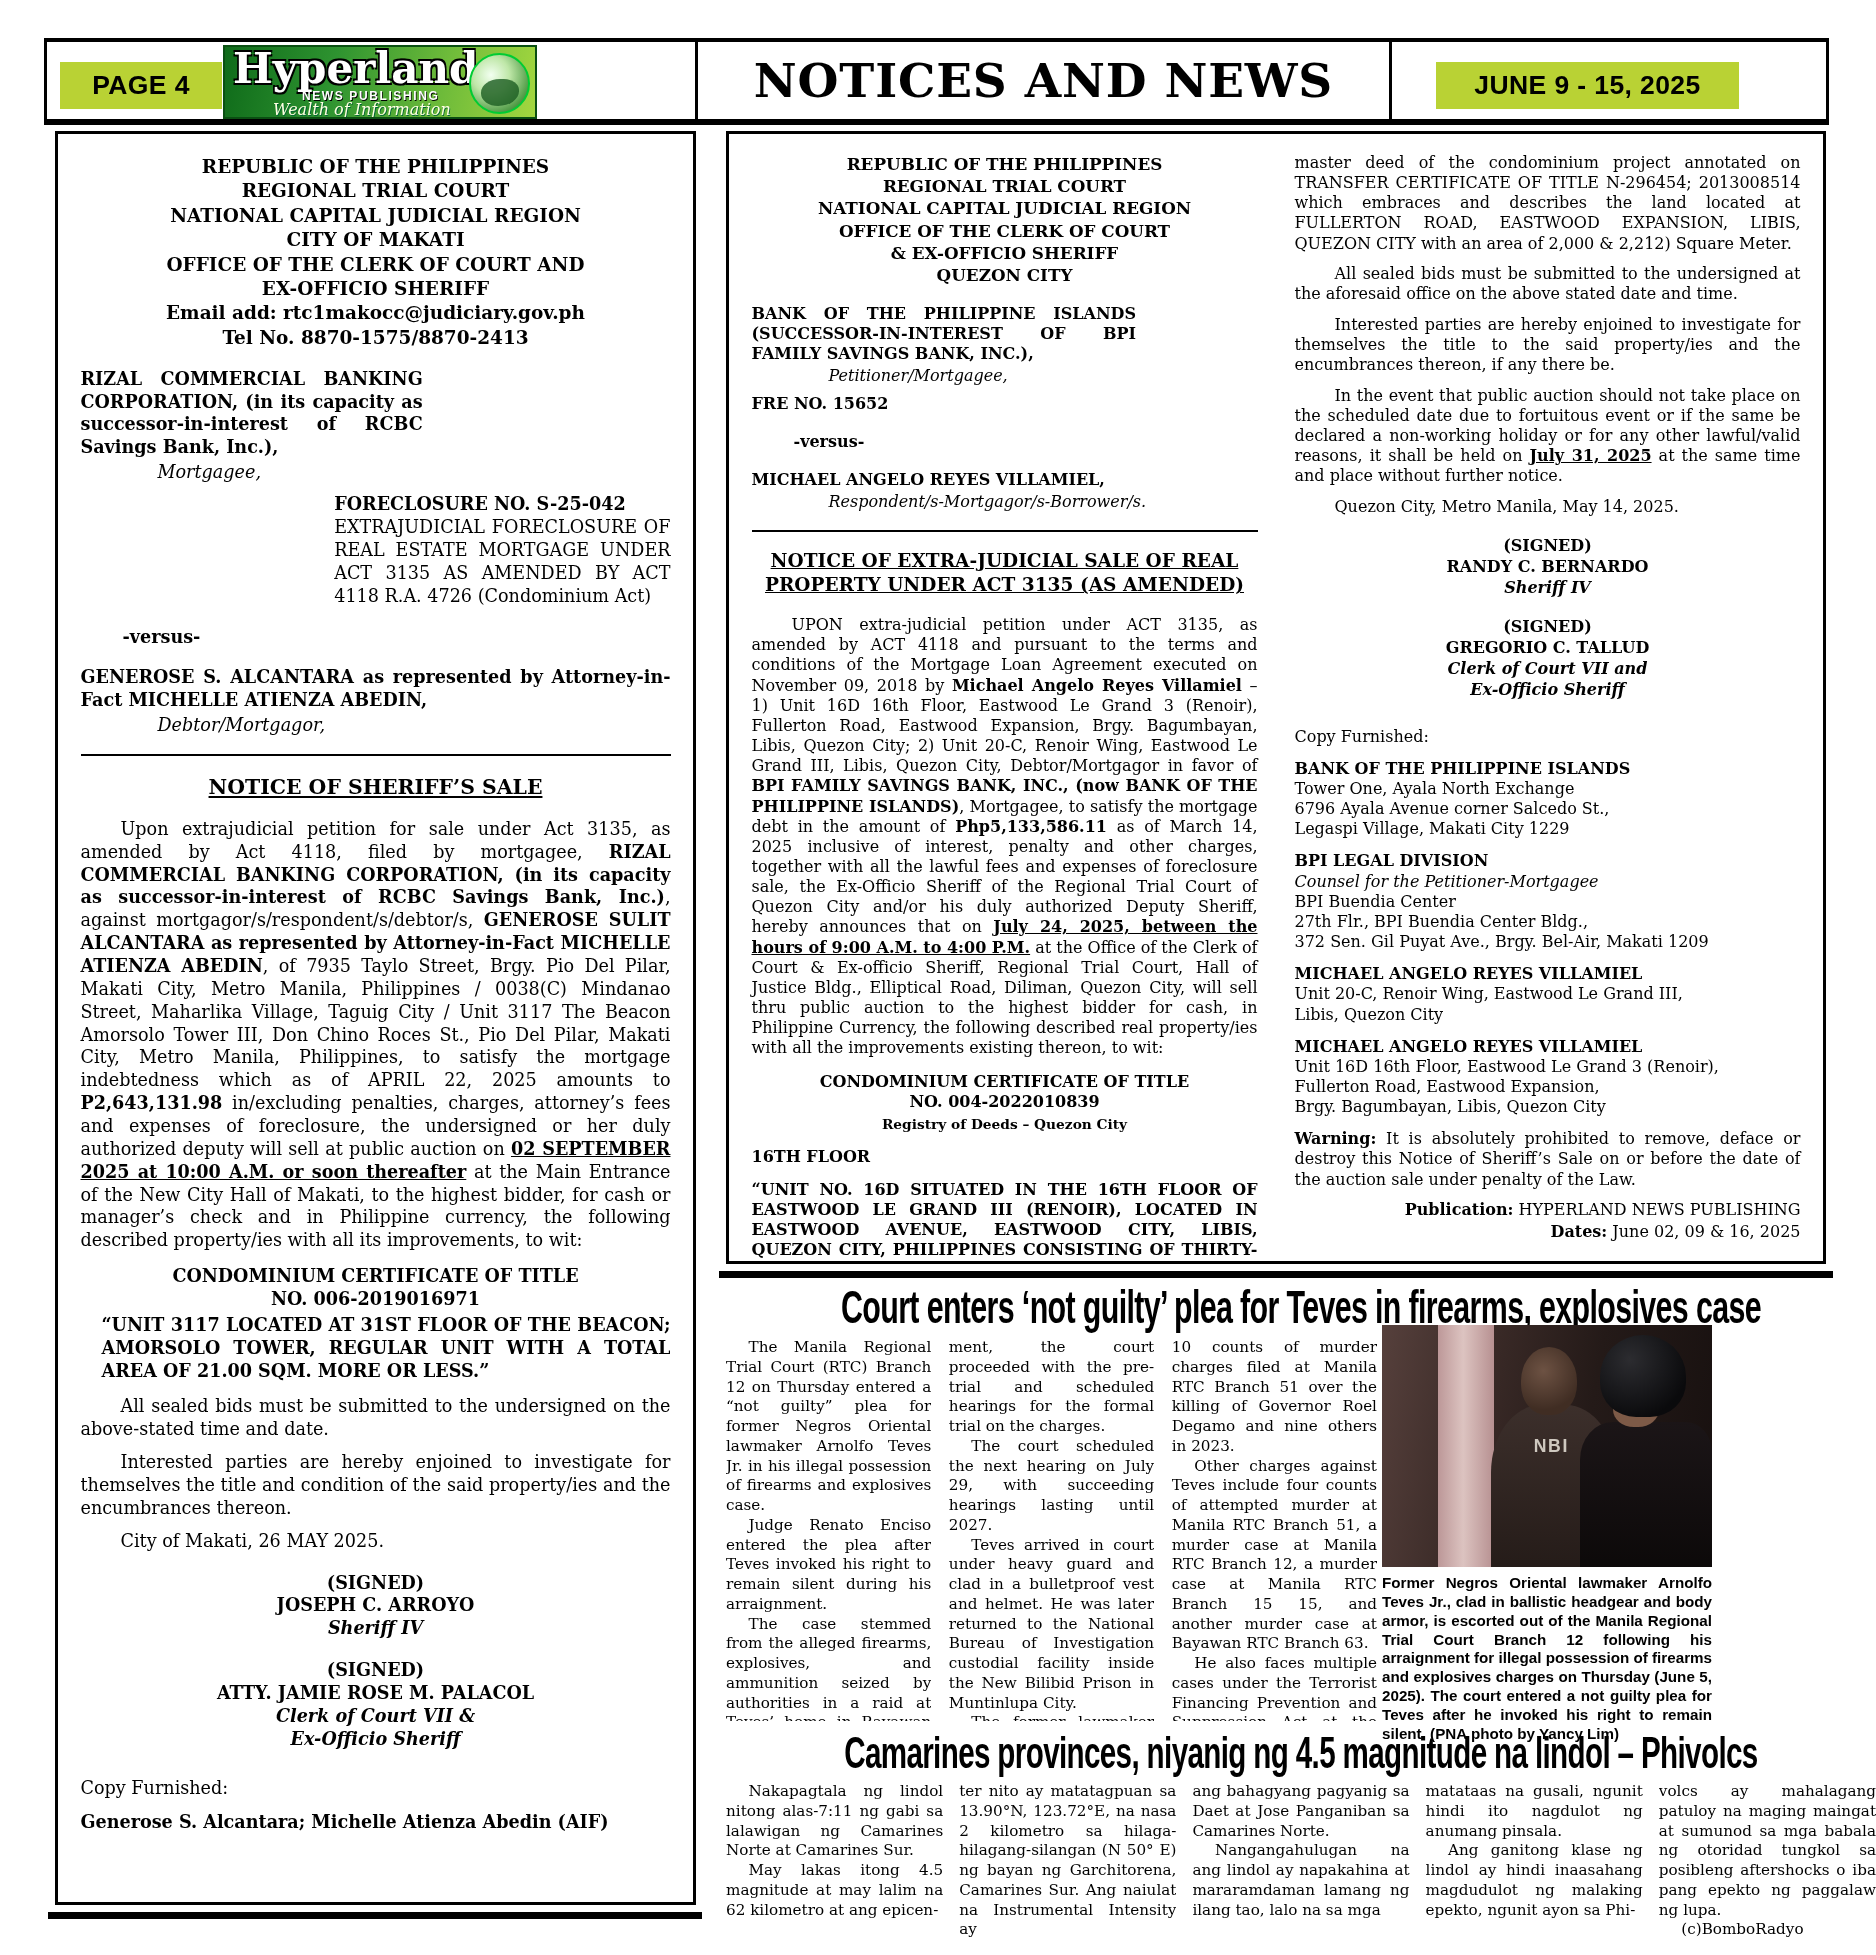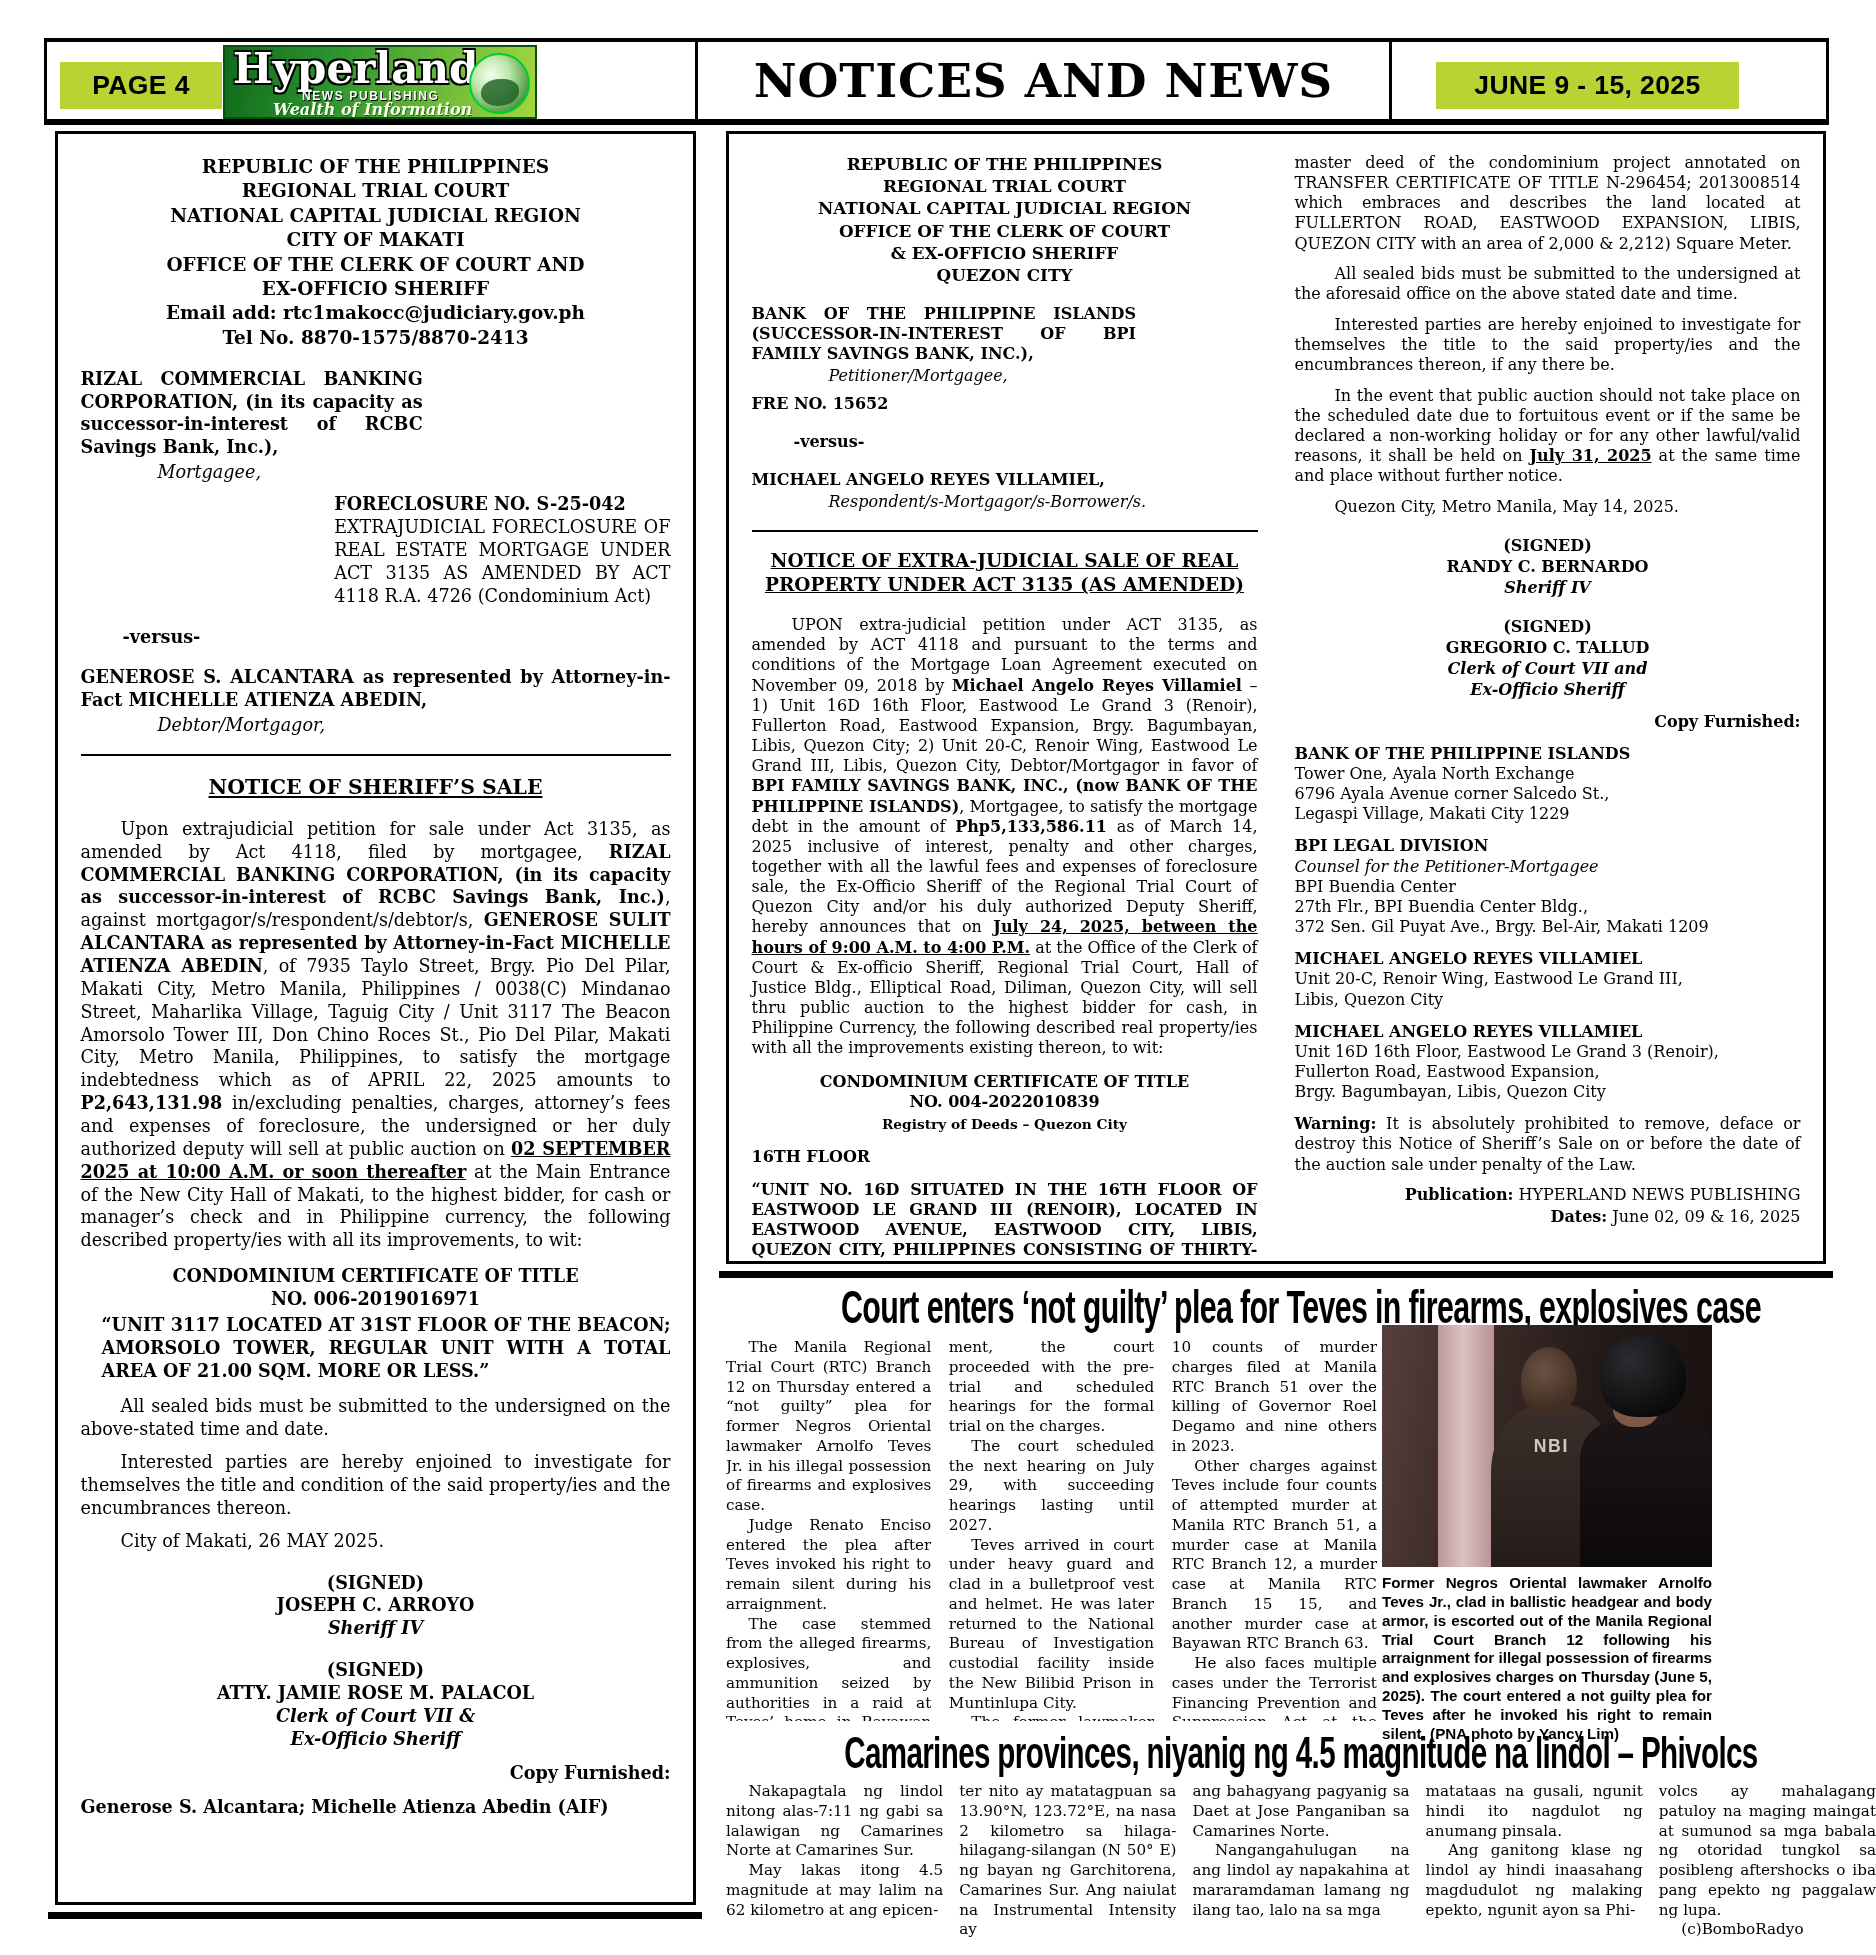--- a/index.html
+++ b/index.html
@@ -10,21 +10,21 @@
   .rule{background:#000;}
   .limebox{background:#b9d234;display:flex;align-items:center;justify-content:center;
            font-family:"Liberation Sans",sans-serif;font-weight:bold;font-size:26.5px;letter-spacing:0.4px;}
   #logo{left:223px;top:45px;width:314px;height:74px;border:2.4px solid #0a4f12;box-sizing:border-box;
         background:linear-gradient(100deg,#0f6b1a 0%,#2e9330 35%,#6ebb3a 70%,#a3d73f 100%);overflow:hidden;}
   #logo .big{position:absolute;left:8px;top:-3.2px;font-family:"DejaVu Serif",serif;font-weight:bold;
         font-size:42px;color:#fff;text-shadow:1.6px 1.6px 0 #000,-1.6px -1.6px 0 #000,1.6px -1.6px 0 #000,-1.6px 1.6px 0 #000;}
   #logo .sub{position:absolute;left:77px;top:42px;font-family:"Liberation Sans",sans-serif;font-weight:bold;
         font-size:12px;color:#fff;letter-spacing:1.6px;text-shadow:0.8px 0.8px 0 #000;}
   #logo .tag{position:absolute;left:48px;top:53px;font-style:italic;font-size:16px;color:#ffffe2;
-        text-shadow:0.8px 0.8px 0 #063;font-weight:bold;} 
+        text-shadow:0.8px 0.8px 0 #063;} 
   #globe{position:absolute;right:4.8px;top:5.6px;width:61px;height:61px;border-radius:50%;
         background:radial-gradient(circle at 35% 35%,#f2fff0 0%,#bfe7a8 35%,#4f9a45 75%,#1d4d1d 100%);
         border:2.4px solid #0c3;box-sizing:border-box;}
   #globe:after{content:"";position:absolute;left:9.6px;top:24px;width:38px;height:27px;border-radius:50% 40% 55% 45%;
         background:#1c5c22;opacity:.8;}
   #masthead{left:698px;top:53px;width:691px;text-align:center;font-weight:bold;font-size:47px;
         font-family:"DejaVu Serif",serif;letter-spacing:0.8px;}
   
   .box{position:absolute;border:3.2px solid #000;background:#fff;box-sizing:border-box;overflow:hidden;}
   #notice1{left:55px;top:131px;width:641px;height:1774px;padding:21px 22.5px;font-size:17.6px;line-height:1.3;}
@@ -42,21 +42,21 @@
   .n-title{text-align:center;font-weight:bold;font-size:1.16em;margin:3.2px 0 17.6px;line-height:1.3;}
   .n-title span{text-decoration:underline;}
   .para{text-indent:40px;text-align:justify;margin:0 0 10.4px;}
   .noind{text-align:justify;margin:0 0 10.4px;}
   .cct{text-align:center;font-weight:bold;margin:13px 0 3.2px;white-space:pre-line;line-height:1.3;}
   .registry{text-align:center;font-weight:bold;font-size:.86em;margin-bottom:11.2px;}
   .floor{font-weight:bold;margin:13px 0;}
   .unit{font-weight:bold;text-align:justify;margin:0 0 12px;padding-left:21px;}
   .sig{text-align:center;font-weight:bold;margin:19px 0 4.8px;line-height:1.3;}
   .sig .roles{font-style:italic;white-space:pre-line;}
-  .cf-label{font-weight:bold;margin:11px 0 12px;text-align:right;}
+  .cf-label{font-weight:normal;margin:26px 0 12px;}
   .cf{margin-bottom:12px;}
   .cf .nm{font-weight:bold;}
   .cf .rl{font-style:italic;}
   .cf .ln{white-space:pre-line;}
   .publine{margin-top:1.6px;text-align:right;}
   
   .headline{position:absolute;text-align:center;font-family:"Liberation Sans",sans-serif;font-weight:bold;white-space:nowrap;}
   .headline>span{display:inline-block;transform:scale(.8,1.22);transform-origin:center top;letter-spacing:-0.8px;}
   #h1{left:726px;top:1282px;width:1150px;font-size:38px;}
   #h2{left:726px;top:1728px;width:1150px;font-size:37px;}

